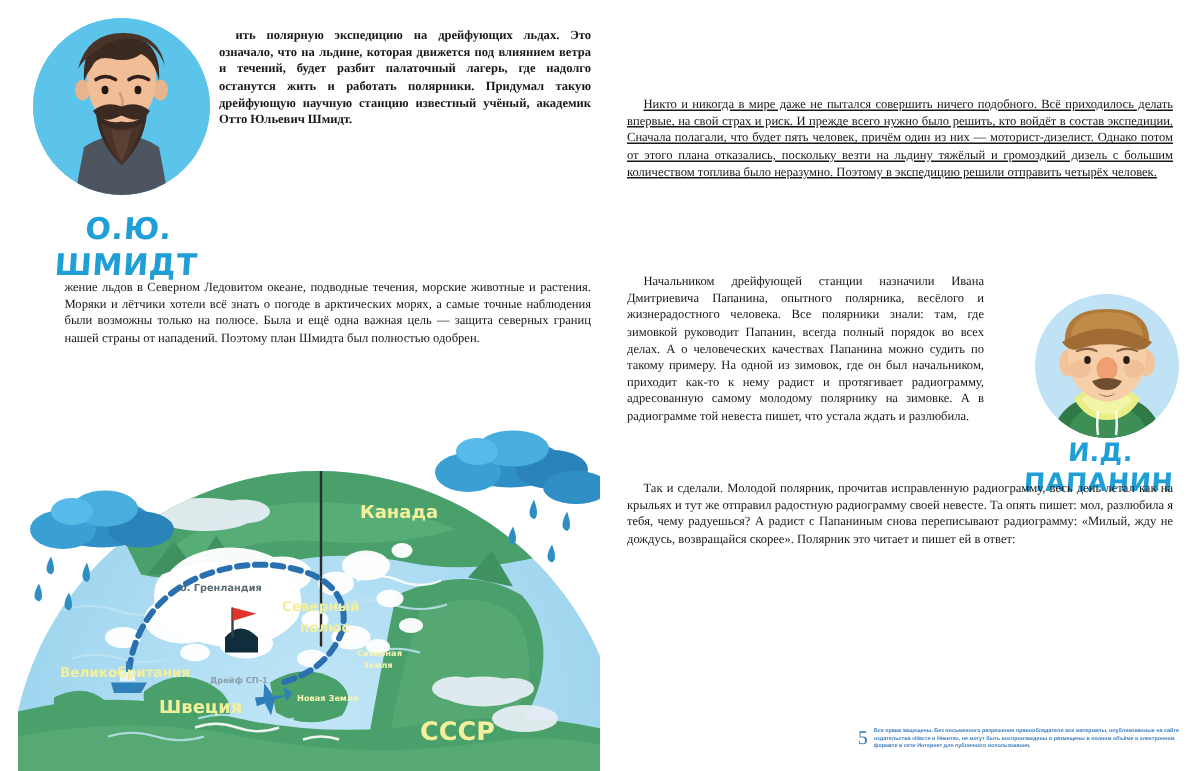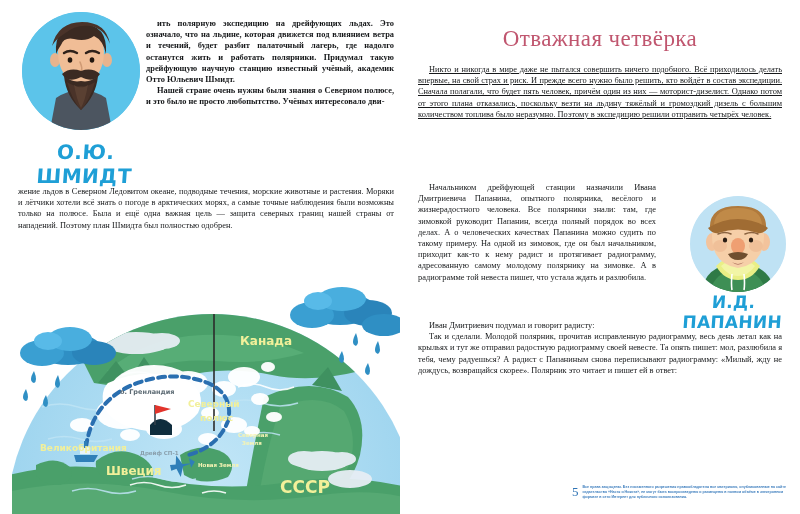--- a/index.html
+++ b/index.html
@@ -37,21 +37,21 @@
     transform:skewX(-4deg);
   }
 
   .txt{
     font-family:"Liberation Serif", serif;
     font-size:8.4px;line-height:11.2px;
     color:#16181a;text-align:justify;
     -webkit-hyphens:none;hyphens:none;
   }
   .txt p{margin:0;text-indent:11px;}
-  .txt p.noind{text-indent:0;}
+  .txt p.noind{text-indent:0;margin-left:25px;}
 
   #left-col-a{position:absolute;left:146px;top:18px;width:248px;font-weight:bold;}
   #left-col-b{position:absolute;left:18px;top:186px;width:376px;}
 
   
   .title{
     position:absolute;left:0;right:0;top:26px;
     text-align:center;
     font-family:"Liberation Serif", serif;
     font-size:23px;color:#c0566f;letter-spacing:.4px;
@@ -122,21 +122,20 @@
 
         <path d="M42 64 q2 20 17 34 q15 -14 17 -34 q-8 7 -17 5 q-9 2 -17 -5 Z" fill="#3b2a22"></path>
         <path d="M45 70 q5 18 14 28 q9 -10 14 -28 q-7 5 -14 4 q-7 1 -14 -4 Z" fill="#4a3329"></path>
         <path d="M52 73 q3 16 7 23 q4 -7 7 -23 q-4 3 -7 2 q-3 1 -7 -2 Z" fill="#5a4032"></path>
       </svg>
     </div>
     <div class="cap-left">О.Ю. ШМИДТ</div>
 
     <div class="txt" id="left-col-a">
       <p>ить полярную экспедицию на дрейфующих льдах. Это означало, что на льдине, которая движется под влиянием ветра и течений, будет разбит палаточный лагерь, где надолго останутся жить и работать полярники. Придумал такую дрейфующую научную станцию известный учёный, академик Отто Юльевич Шмидт.</p>
-      <p>Нашей стране очень нужны были знания о Северном полюсе, и это было не просто любопытство. Учёных интересовало дви-</p>
     </div>
 
     <div class="txt" id="left-col-b">
       <p class="noind">жение льдов в Северном Ледовитом океане, подводные течения, морские животные и растения. Моряки и лётчики хотели всё знать о погоде в арктических морях, а самые точные наблюдения были возможны только на полюсе. Была и ещё одна важная цель — защита северных границ нашей страны от нападений. Поэтому план Шмидта был полностью одобрен.</p>
     </div>
 
     <div class="map">
       <svg width="400" height="235" viewBox="0 0 400 235">
         <defs>
           <clipPath id="globeClip">
@@ -271,21 +270,20 @@
           <path d="M366 62 q4 11 0 13 q-6 -2 0 -13 Z" fill="#2f8fc4"></path>
           <path d="M330 72 q4 10 0 12 q-6 -2 0 -12 Z" fill="#2f8fc4"></path>
           <path d="M356 84 q4 10 0 12 q-6 -2 0 -12 Z" fill="#2f8fc4"></path>
         </g>
       </svg>
     </div>
   </div>
 
   <div class="page">
 
-    <div class="title">Отважная четвёрка</div>
 
     <div class="txt" id="right-col-a">
       <p>Никто и никогда в мире даже не пытался совершить ничего подобного. Всё приходилось делать впервые, на свой страх и риск. И прежде всего нужно было решить, кто войдёт в состав экспедиции. Сначала полагали, что будет пять человек, причём один из них — моторист-дизелист. Однако потом от этого плана отказались, поскольку везти на льдину тяжёлый и громоздкий дизель с большим количеством топлива было неразумно. Поэтому в экспедицию решили отправить четырёх человек.</p>
     </div>
 
     <div class="portrait-right">
       <svg width="96" height="96" viewBox="0 0 96 96">
         <circle cx="48" cy="48" r="48" fill="#bfe2f4"></circle>
 
         <path d="M12 96 q2 -26 36 -30 q34 4 36 30 Z" fill="#2f7a46"></path>
@@ -322,21 +320,20 @@
         <path d="M18 32 q14 -9 30 -9 q16 0 30 9 q-4 6 -10 5 q-20 -7 -40 0 q-6 1 -10 -5 Z" fill="#a06c33"></path>
       </svg>
     </div>
     <div class="cap-right">И.Д. ПАПАНИН</div>
 
     <div class="txt" id="right-col-b">
       <p>Начальником дрейфующей станции назначили Ивана Дмитриевича Папанина, опытного полярника, весёлого и жизнерадостного человека. Все полярники знали: там, где зимовкой руководит Папанин, всегда полный порядок во всех делах. А о человеческих качествах Папанина можно судить по такому примеру. На одной из зимовок, где он был начальником, приходит как-то к нему радист и протягивает радиограмму, адресованную самому молодому полярнику на зимовке. А в радиограмме той невеста пишет, что устала ждать и разлюбила.</p>
     </div>
 
     <div class="txt" id="right-col-c">
-      <p>Иван Дмитриевич подумал и говорит радисту:</p>
       <p>Так и сделали. Молодой полярник, прочитав исправленную радиограмму, весь день летал как на крыльях и тут же отправил радостную радиограмму своей невесте. Та опять пишет: мол, разлюбила я тебя, чему радуешься? А радист с Папаниным снова переписывают радиограмму: «Милый, жду не дождусь, возвращайся скорее». Полярник это читает и пишет ей в ответ:</p>
     </div>
 
     <div class="footer">
       <div class="pgnum">5</div>
       <div class="copy">Все права защищены. Без письменного разрешения правообладателя все материалы, опубликованные на сайте издательства «Настя и Никита», не могут быть воспроизведены и размещены в полном объёме в электронном формате в сети Интернет для публичного использования.</div>
     </div>
   </div>
 </div>
 

